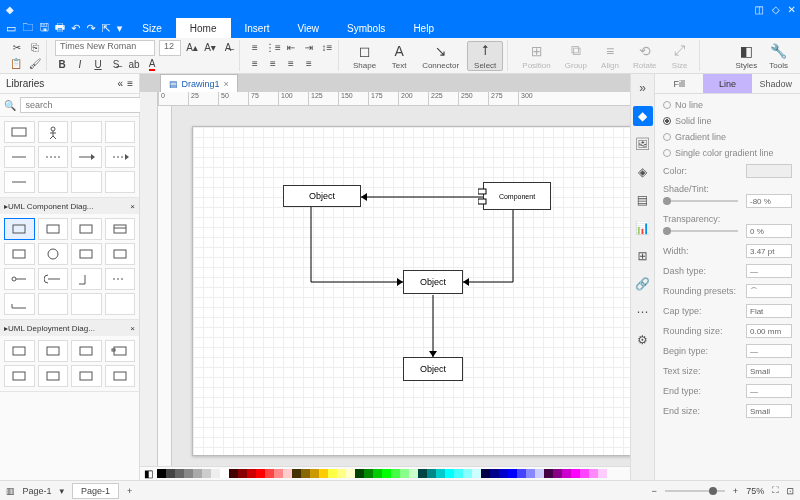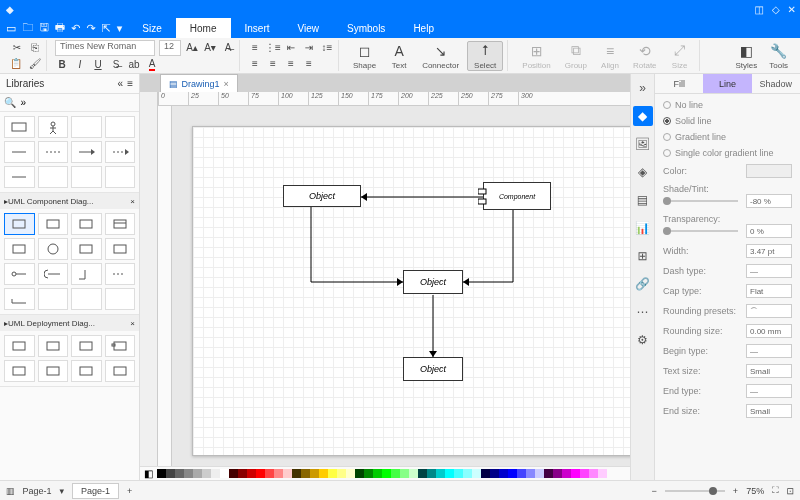--- a/index.html
+++ b/index.html
@@ -36,21 +36,21 @@
 .lib-section-hdr { height:16px; background:#efefef; display:flex; align-items:center; padding:0 4px; font-size:8px; color:#333; }
 .lib-section-hdr .x { margin-left:auto; cursor:pointer; }
 .shape-grid { display:grid; grid-template-columns:repeat(4,1fr); gap:3px; padding:4px; }
 .shape-cell { height:22px; border:1px solid #ddd; background:#fff; display:flex; align-items:center; justify-content:center; cursor:pointer; }
 .shape-cell.sel { border:1px solid #0078ff; background:#e6f0ff; }
 .shape-cell svg { width:18px; height:14px; }
 .canvas-area { flex:1; display:flex; flex-direction:column; background:#eee; min-width:0; }
 .tabs-row { height:18px; background:#d2d2d2; display:flex; align-items:stretch; }
 .doc-tab { background:#fff; border:1px solid #bbb; border-bottom:none; display:flex; align-items:center; padding:0 8px; gap:4px; font-size:9px; color:#1a5fb4; margin-left:20px; }
 .doc-tab .x { color:#888; cursor:pointer; }
-.rulers-canvas { flex:1; position:relative; display:flex;font-style:italic; }
+.rulers-canvas { flex:1; position:relative; display:flex; }
 .vtool { width:18px; background:#f0f0f0; border-right:1px solid #ccc; }
 .ruler-h { position:absolute; left:18px; right:0; top:0; height:14px; background:#fafafa; border-bottom:1px solid #ccc; font-size:7px; color:#666; display:flex; }
 .ruler-h span { width:30px; border-left:1px solid #ccc; padding-left:2px; }
 .ruler-v { position:absolute; left:18px; top:14px; bottom:0; width:14px; background:#fafafa; border-right:1px solid #ccc; }
 .canvas-scroll { position:absolute; left:32px; top:14px; right:0; bottom:0; background:#e8e8e8; overflow:hidden; }
 .page { position:absolute; left:20px; top:20px; width:460px; height:330px; background:#fff; border:1px solid #bbb; box-shadow:0 1px 3px rgba(0,0,0,.2); 
   background-image:linear-gradient(#eee 1px,transparent 1px),linear-gradient(90deg,#eee 1px,transparent 1px);
   background-size:10px 10px; }
 .node { position:absolute; background:#fff; border:1px solid #333; display:flex; align-items:center; justify-content:center; font-size:9px; }
 .conn { position:absolute; pointer-events:none; }
@@ -216,20 +216,21 @@
 
 <div class="workarea">
   <div class="sidebar-left">
     <div class="lib-header">
       <span>Libraries</span>
       <span class="coll">«</span>
       <span class="coll" style="margin-left:4px">≡</span>
     </div>
     <div class="search-row">
       <span>🔍</span>
+      <input placeholder="search" style="">
       <span>»</span>
     </div>
     <div class="lib-section">
       <div class="shape-grid">
         <div class="shape-cell">
             <svg>
               <rect x="2" y="3" width="14" height="8" fill="none" stroke="#555"></rect>
             </svg>
           </div>
         <div class="shape-cell">
@@ -575,26 +576,26 @@
         </div>
         <div class="prop-row">
             <span>Width:</span>
             <div class="val">3.47 pt</div>
           </div>
         <div class="prop-row">
             <span>Dash type:</span>
             <div class="val">—</div>
           </div>
         <div class="prop-row">
+            <span>Rounding presets:</span>
+            <div class="val">⌒</div>
+          </div>
+        <div class="prop-row">
             <span>Cap type:</span>
             <div class="val">Flat</div>
-          </div>
-        <div class="prop-row">
-            <span>Rounding presets:</span>
-            <div class="val">⌒</div>
           </div>
         <div class="prop-row">
             <span>Rounding size:</span>
             <div class="val">0.00 mm</div>
           </div>
         <div class="prop-row">
             <span>Begin type:</span>
             <div class="val">—</div>
           </div>
         <div class="prop-row">

